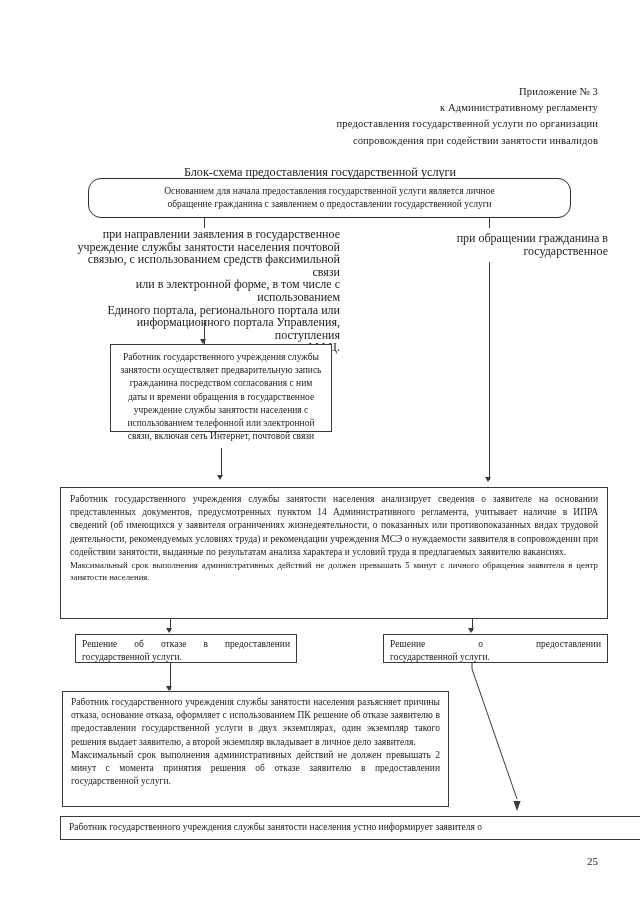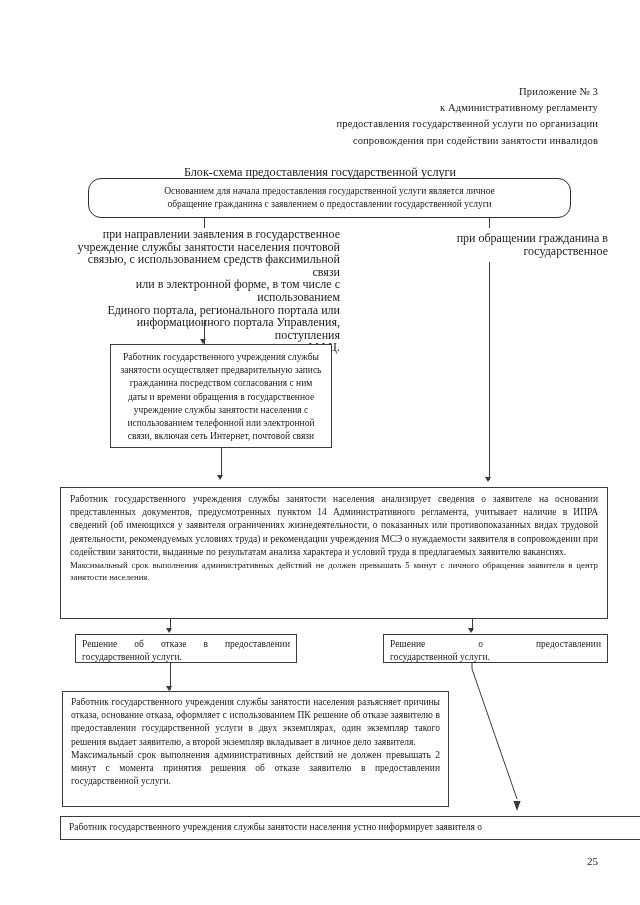--- a/index.html
+++ b/index.html
@@ -144,21 +144,21 @@
   <div class="note" style="left:372px; top:232px; width:236px;">
     <div>при обращении гражданина в государственное</div>
   </div>
 
   <div class="vline" style="left:204px; top:320px; height:24px;"></div>
   <div class="arrow-down" style="left:200.4px; top:339px;"></div>
 
   <div class="vline" style="left:489px; top:262px; height:218px;"></div>
   <div class="arrow-down" style="left:485.4px; top:477px;"></div>
 
-  <div class="box" style="left:110px; top:344px; width:222px; height:104px;">
+  <div class="box" style="left:110px; top:344px; width:222px; height:88px;">
     <div class="box-inner center" style="padding-top:6px;">
       <div>Работник государственного учреждения службы</div>
       <div>занятости осуществляет предварительную запись</div>
       <div>гражданина посредством согласования с ним</div>
       <div>даты и времени обращения в государственное</div>
       <div>учреждение службы занятости населения с</div>
       <div>использованием телефонной или электронной</div>
       <div>связи, включая сеть Интернет, почтовой связи</div>
     </div>
   </div>

